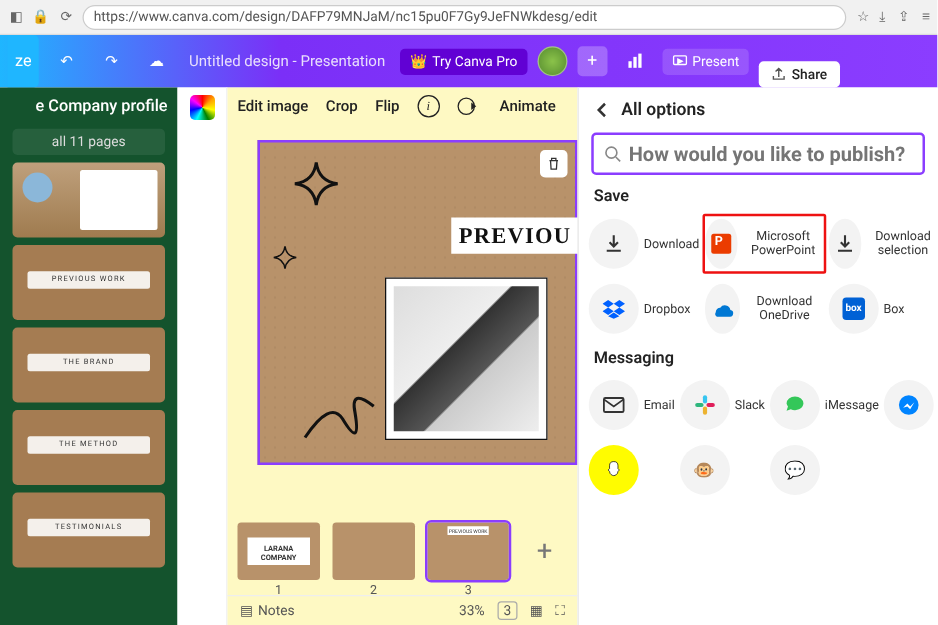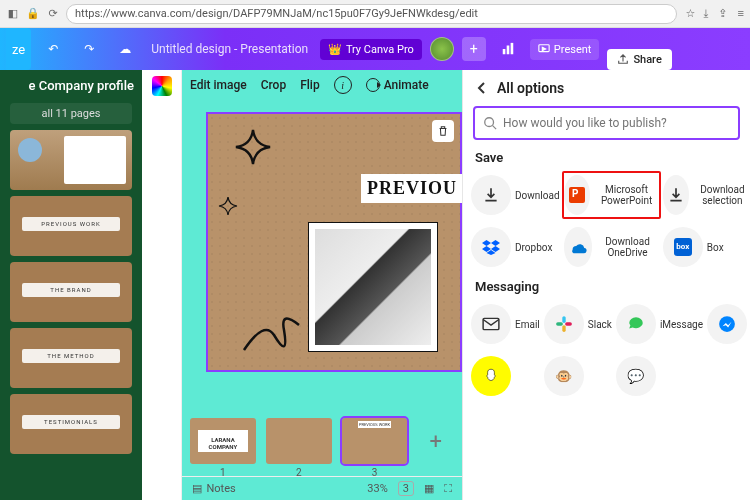--- a/index.html
+++ b/index.html
@@ -33,25 +33,25 @@
 .thumb .strip { position:absolute; left:10%; top:35%; width:80%; height:14px; background:#f4f0eb; border-radius:2px; font-size:6px; color:#333; text-align:center; line-height:14px; letter-spacing:1px;}
 .thumb.img1 { background:linear-gradient(#bfa07c,#9f7b4f);}
 .thumb.t1 .fig{position:absolute;left:8px;top:8px;width:24px;height:24px;border-radius:50%;background:#8bb7d9;}
 .thumb.t1 .note{position:absolute;right:6px;top:6px;width:62px;height:48px;background:#fff;border-radius:2px;}
 
 
 .cstrip { width: 40px; background:#fff; border-right:1px solid #eee; display:flex; align-items:flex-start; justify-content:center; padding-top:6px;}
 .cstrip .sw { width:20px; height:20px; border-radius:4px; background:conic-gradient(red,orange,yellow,green,cyan,blue,magenta,red);}
 
 
-.editor { flex:1; position:relative; background:#5eead4; }
+.editor { flex:1; position:relative; background:#fef9c3; }
 .toolbar2 { height:30px; display:flex; align-items:center; gap:14px; padding:0 8px; font-size:12px; color:#222; font-weight:500;}
 .toolbar2 .it { cursor:pointer; }
 .toolbar2 .circ{width:18px;height:18px;border-radius:50%;border:1.5px solid #222;display:flex;align-items:center;justify-content:center;font-size:10px;font-style:italic;font-family:serif;}
-.toolbar2 .anim{display:flex;align-items:center;gap:4px;}
+.toolbar2 .anim{display:flex;align-items:center;gap:20px;}
 .toolbar2 .animico{width:14px;height:14px;border-radius:50%;border:1.5px solid #222;position:relative;}
 .toolbar2 .animico:after{content:"";position:absolute;right:-2px;top:3px;width:0;height:0;border-left:4px solid #222;border-top:3px solid transparent;border-bottom:3px solid transparent;}
 
 .canvasw { position:absolute; top:42px; left:24px; width:256px; height:300px; }
 .canvasb { width:100%; height:260px; border:2px solid #8b3dff; background:#b8926a; background-image:radial-gradient(rgba(0,0,0,.05) 1px,transparent 1px); background-size:8px 8px; position:relative;}
 .star4 { position:absolute; width:38px; height:38px; }
 .star4 svg path{fill:none;stroke:#111;stroke-width:2.5;}
 .prev-tag{position:absolute;right:-3px;top:60px;background:#fff;padding:4px 6px;font-weight:800;font-size:18px;letter-spacing:1px;color:#111;font-family:Georgia,serif;overflow:hidden;white-space:nowrap;}
 .photo{position:absolute;left:100px;top:108px;width:130px;height:130px;background:#fff;padding:6px;border:1px solid #111;}
 .photo .inner{width:100%;height:100%;background:linear-gradient(135deg,#ddd 0%,#eee 40%,#333 41%,#555 60%,#ccc 61%,#eee 100%);}
@@ -69,21 +69,21 @@
 
 .foot{position:absolute;bottom:0;left:0;right:0;height:24px;border-top:1px solid #eee;display:flex;align-items:center;justify-content:space-between;padding:0 10px;font-size:11px;color:#555;}
 .foot .notes{display:flex;align-items:center;gap:4px;}
 .foot .r{display:flex;align-items:center;gap:10px;}
 
 
 .share{position:absolute;top:0;right:0;bottom:0;width:288px;background:#fff;border-left:1px solid #e6e6e6;display:flex;flex-direction:column;font-size:12px;}
 .share .shdr{display:flex;align-items:center;gap:8px;padding:10px 12px;font-weight:600;font-size:14px;color:#222;}
 .share .chev{width:14px;height:14px;}
 .share .search{margin:0 10px 8px;border:2px solid #8b3dff;border-radius:4px;height:34px;display:flex;align-items:center;padding:0 8px;gap:6px;}
-.share .search input{border:0;outline:0;flex:1;font-size:12px;}
+.share .search input{border:0;outline:0;flex:1;font-size:16px;font-weight:bold;}
 .share .section{padding:2px 12px 4px;font-weight:600;font-size:13px;color:#222;}
 .grid{display:grid;grid-template-columns:repeat(4,1fr);gap:4px 0;padding:2px 6px 6px;}
 .grid .cell{display:flex;flex-direction:row;align-items:center;gap:4px;font-size:10px;color:#333;text-align:center;cursor:pointer;padding:4px 2px;}
 .grid .cell .ic{width:40px;height:40px;border-radius:50%;background:#f3f3f3;display:flex;align-items:center;justify-content:center;}
 .grid .cell.hl{outline:2px solid #e11;outline-offset:-2px;border-radius:2px;}
 .ic svg{width:18px;height:18px;}
 .ppt{width:16px;height:16px;background:#eb3c00;border-radius:2px;position:relative;}
 .ppt:before{content:"P";color:#fff;font-size:10px;font-weight:700;position:absolute;left:3px;top:1px;}
 </style>
 </head>

